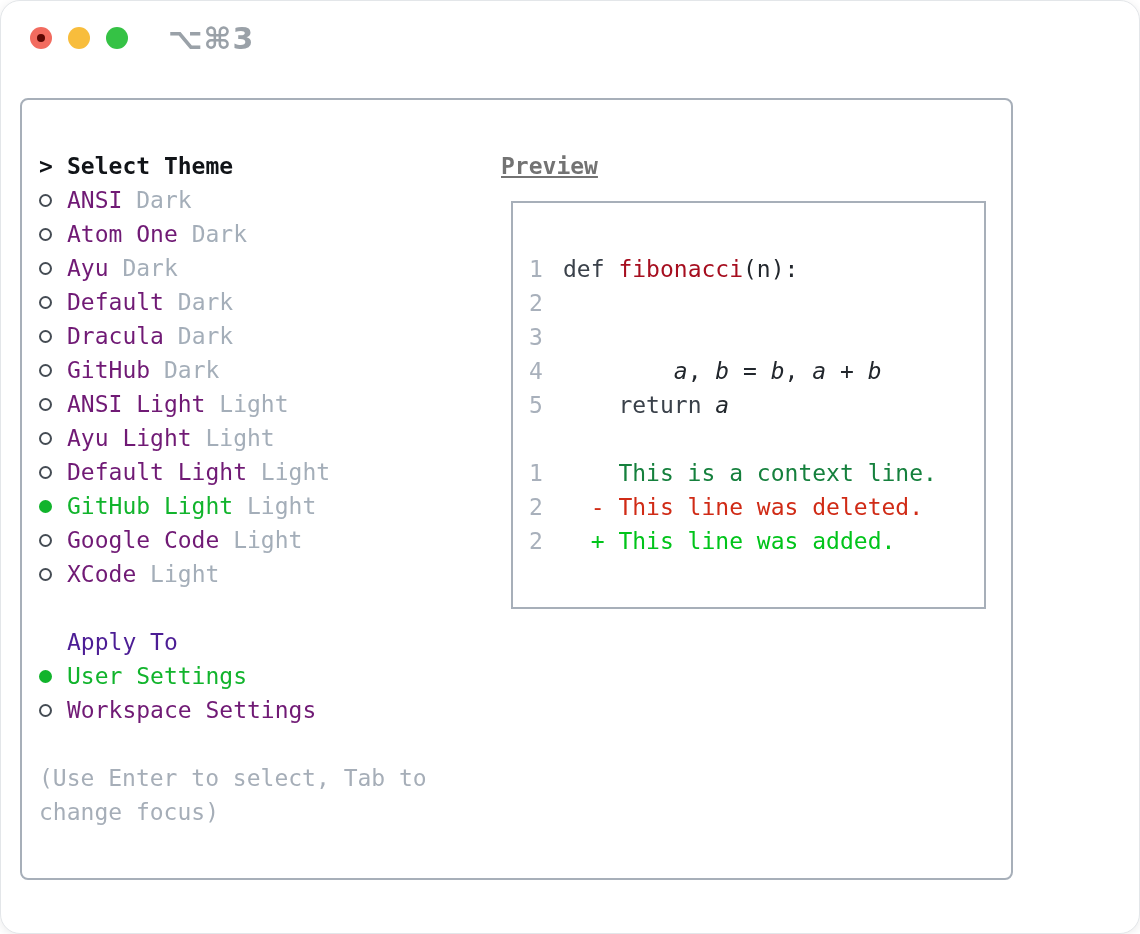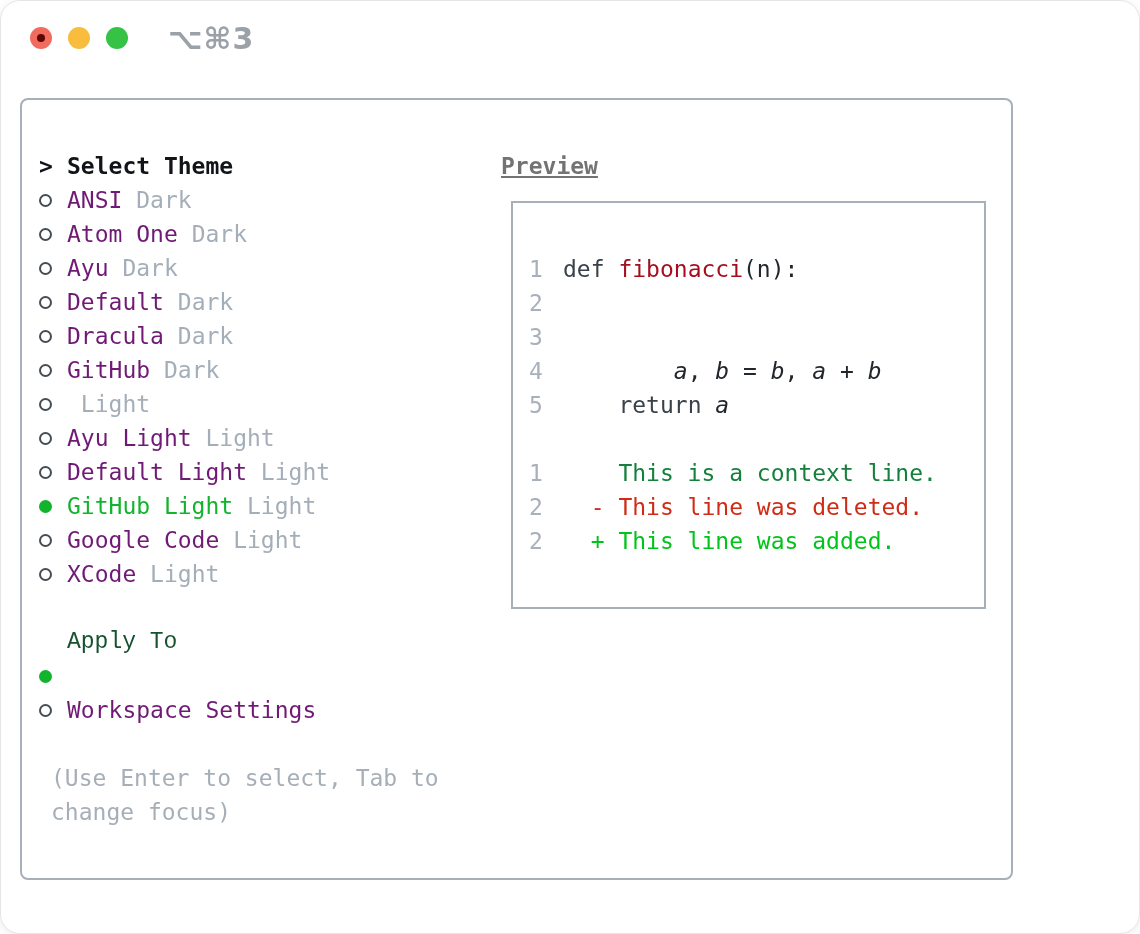--- a/index.html
+++ b/index.html
@@ -32,21 +32,21 @@
   .row{display:flex;align-items:center;height:34px;white-space:pre;}
   .prefix{width:28px;flex:none;display:flex;align-items:center;}
   .caret{font-weight:bold;color:#111418;}
   .hdr{font-weight:bold;color:#111418;}
   .radio{width:13px;height:13px;box-sizing:border-box;border:2px solid #454c54;border-radius:50%;}
   .radio.sel{background:#11b42c;border-color:#11b42c;}
   .iname{color:#701a75;}
   .iname.sel{color:#11b42c;text-align:right;}
   .itag{color:#a4aeb9;}
   .spacer{height:34px;}
-  .hint{margin-top:34px;width:430px;color:#a6aeb8;line-height:34px;margin-left:12px;}
+  .hint{margin-top:34px;width:430px;color:#a6aeb8;line-height:34px;}
   
   .pv-heading{height:34px;line-height:34px;font-weight:bold;color:#737373;text-decoration:underline;}
   .pv-box{
     margin-top:18px;margin-left:10px;width:475px;box-sizing:border-box;
     border:2px solid #a7afb9;padding:49px 0 49px 16px;background:#ffffff;
   }
   .pv-row{display:flex;height:34px;align-items:center;}
   .pnum{width:34px;flex:none;color:#a8b0bb;}
   .pcode{white-space:pre;}
   .s-pl{color:#22272d;}
@@ -80,36 +80,36 @@
         <span class="prefix caret">&gt;</span><span class="hdr">Select Theme</span>
       </div>
 
       <div id="theme-list">
           <div class="row"><span class="prefix"><span class="radio"></span></span><span class="iname">ANSI</span><span class="itag"> Dark</span></div>
           <div class="row"><span class="prefix"><span class="radio"></span></span><span class="iname">Atom One</span><span class="itag"> Dark</span></div>
           <div class="row"><span class="prefix"><span class="radio"></span></span><span class="iname">Ayu</span><span class="itag"> Dark</span></div>
           <div class="row"><span class="prefix"><span class="radio"></span></span><span class="iname">Default</span><span class="itag"> Dark</span></div>
           <div class="row"><span class="prefix"><span class="radio"></span></span><span class="iname">Dracula</span><span class="itag"> Dark</span></div>
           <div class="row"><span class="prefix"><span class="radio"></span></span><span class="iname">GitHub</span><span class="itag"> Dark</span></div>
-          <div class="row"><span class="prefix"><span class="radio"></span></span><span class="itag"> Light</span></div>
+          <div class="row"><span class="prefix"><span class="radio"></span></span><span class="iname">ANSI Light</span><span class="itag"> Light</span></div>
           <div class="row"><span class="prefix"><span class="radio"></span></span><span class="iname">Ayu Light</span><span class="itag"> Light</span></div>
           <div class="row"><span class="prefix"><span class="radio"></span></span><span class="iname">Default Light</span><span class="itag"> Light</span></div>
           <div class="row"><span class="prefix"><span class="radio sel"></span></span><span class="iname sel">GitHub Light</span><span class="itag"> Light</span></div>
           <div class="row"><span class="prefix"><span class="radio"></span></span><span class="iname">Google Code</span><span class="itag"> Light</span></div>
           <div class="row"><span class="prefix"><span class="radio"></span></span><span class="iname">XCode</span><span class="itag"> Light</span></div>
         </div>
 
       <div class="spacer"></div>
 
       <div class="row">
-        <span class="prefix"></span><span class="hdr" style="font-weight:normal;color:#14532d;font-family:Liberation Mono, monospace;">Apply To</span>
+        <span class="prefix"></span><span class="hdr" style="font-weight:normal;color:#4c1d95;">Apply To</span>
       </div>
 
       <div id="apply-list">
-          <div class="row"><span class="prefix"><span class="radio sel"></span></span></div>
+          <div class="row"><span class="prefix"><span class="radio sel"></span></span><span class="iname sel">User Settings</span></div>
           <div class="row"><span class="prefix"><span class="radio"></span></span><span class="iname">Workspace Settings</span></div>
         </div>
 
       <div class="hint">(Use Enter to select, Tab to change focus)</div>
     </div>
 
     <div class="right-col">
       <div class="pv-heading">Preview</div>
       <div class="pv-box">
         <div id="preview-lines">

